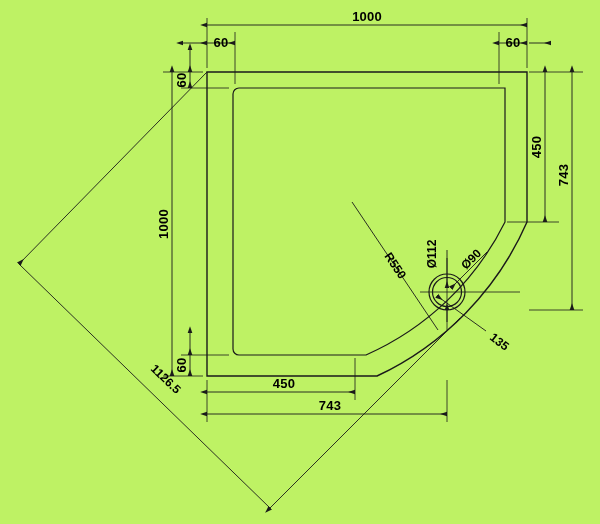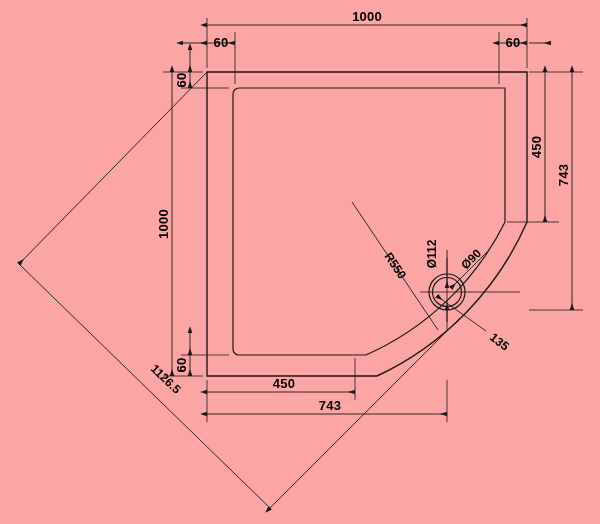--- a/index.html
+++ b/index.html
@@ -10,21 +10,21 @@
   body {
     width: 600px;
     height: 524px;
     font-family: "Liberation Sans", sans-serif;
     overflow: hidden;
   }
   #drawing-root {
     position: relative;
     width: 600px;
     height: 524px;
-    background: #fca5a5;
+    background: #bef264;
   }
   svg#tech-drawing {
     display: block;
     width: 600px;
     height: 524px;
   }
   .outline {
     fill: none;
     stroke: #1a1a1a;
     stroke-width: 1.4;

